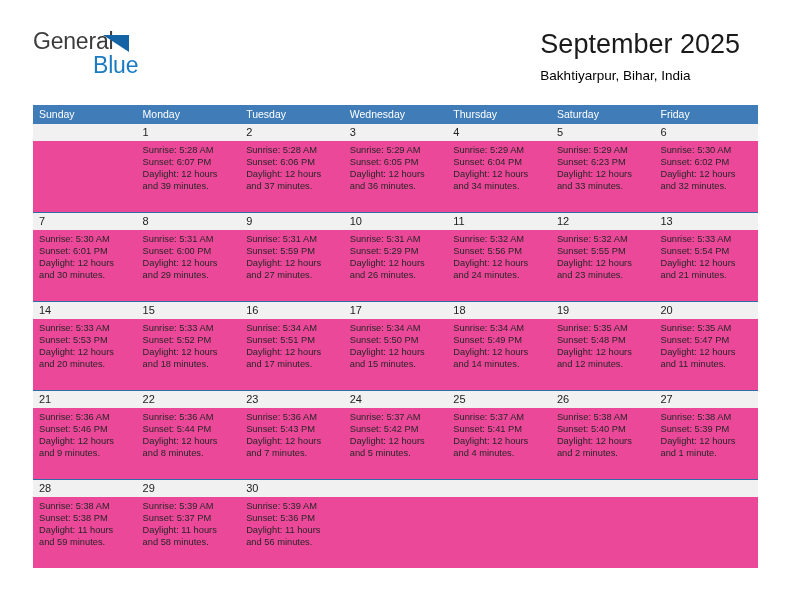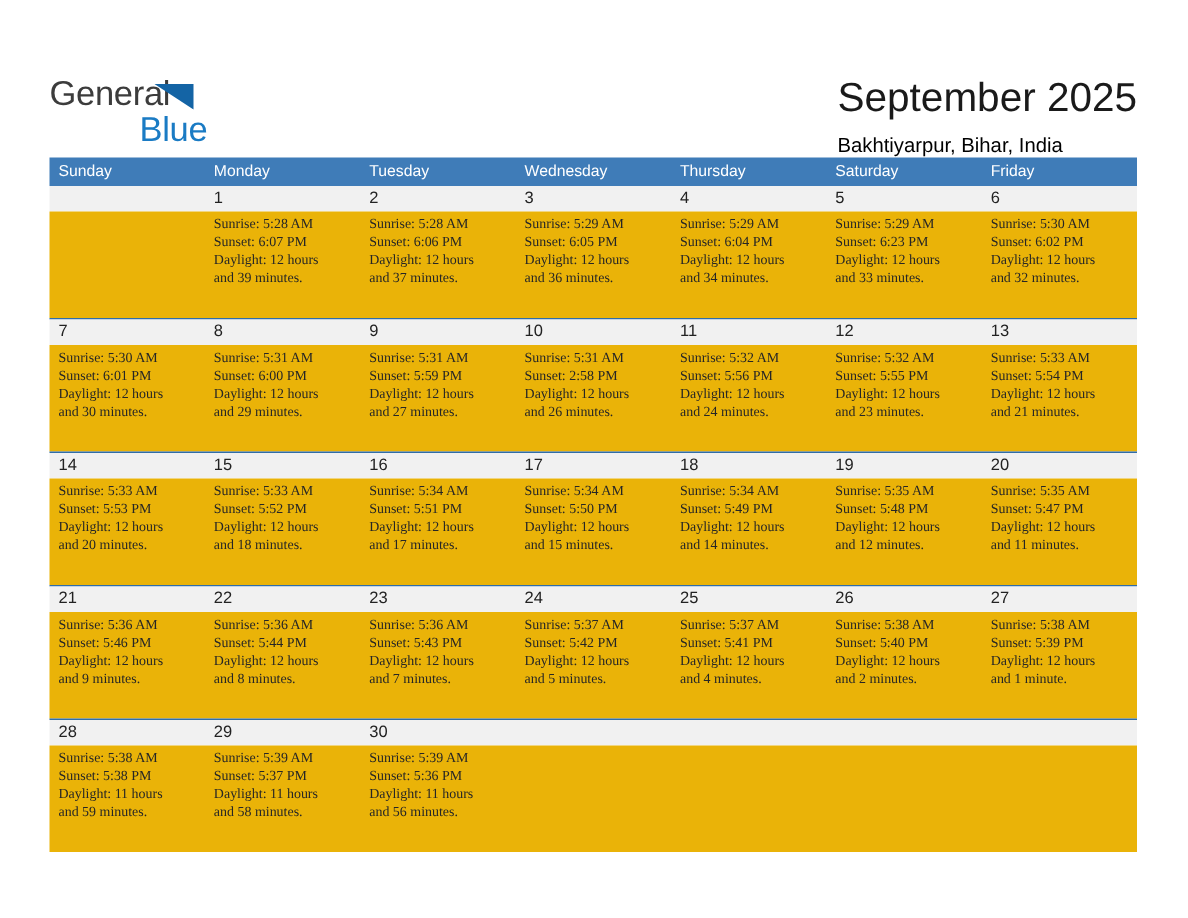--- a/index.html
+++ b/index.html
@@ -20,23 +20,22 @@
     width: 792px;
     height: 612px;
     box-sizing: border-box;
   }
 
   
   .header {
     position: absolute;
     left: 33px;
     top: 28px;
-    right: 34px;
+    right: 52px;
     height: 68px;
-    margin-top: 21px;
   }
 
   .brand {
     position: absolute;
     left: 0;
     top: 0;
     width: 230px;
     height: 58px;
   }
   .brand-general {
@@ -131,22 +130,21 @@
     line-height: 17px;
     color: #222222;
     padding-left: 6px;
     box-sizing: border-box;
     white-space: nowrap;
   }
 
   .detail-band {
     display: flex;
     height: 71px;
-    background: #eab308;
-    font-family: Liberation Serif, serif;
+    background: #ec4899;
   }
   .detail-cell {
     flex: 1 1 0;
     padding: 3px 4px 0 6px;
     box-sizing: border-box;
     font-size: 9.3px;
     line-height: 12.1px;
     color: #262626;
     overflow: hidden;
   }
@@ -266,21 +264,21 @@
           <div>and 29 minutes.</div>
         </div>
         <div class="detail-cell">
           <div>Sunrise: 5:31 AM</div>
           <div>Sunset: 5:59 PM</div>
           <div>Daylight: 12 hours</div>
           <div>and 27 minutes.</div>
         </div>
         <div class="detail-cell">
           <div>Sunrise: 5:31 AM</div>
-          <div>Sunset: 2:58 PM</div>
+          <div>Sunset: 5:29 PM</div>
           <div>Daylight: 12 hours</div>
           <div>and 26 minutes.</div>
         </div>
         <div class="detail-cell">
           <div>Sunrise: 5:32 AM</div>
           <div>Sunset: 5:56 PM</div>
           <div>Daylight: 12 hours</div>
           <div>and 24 minutes.</div>
         </div>
         <div class="detail-cell">

